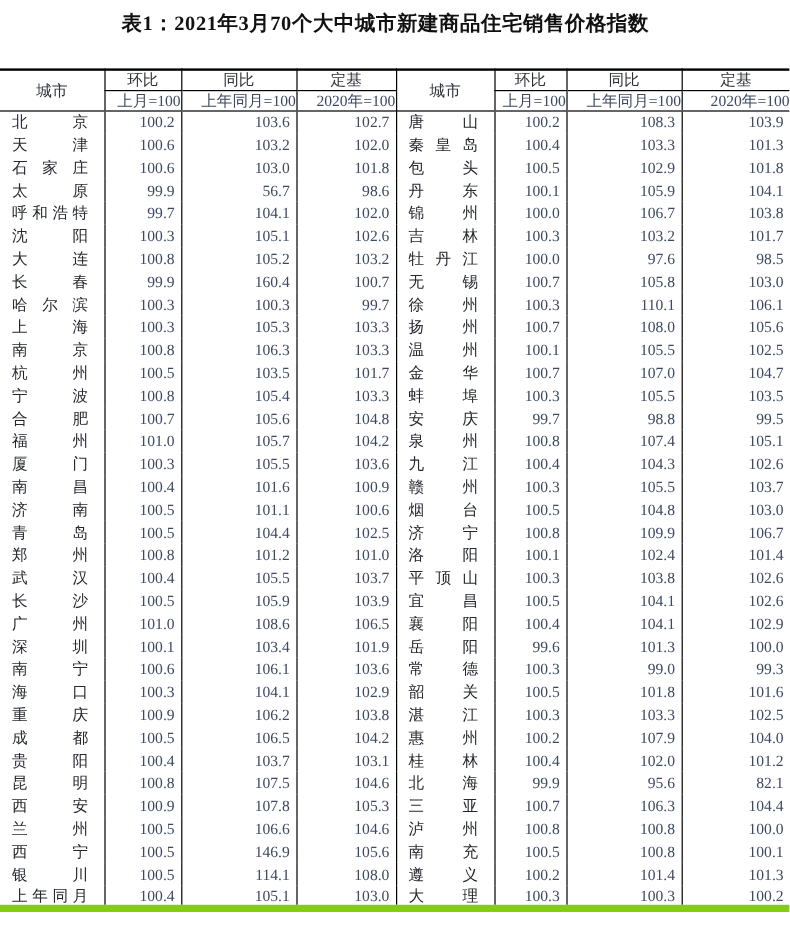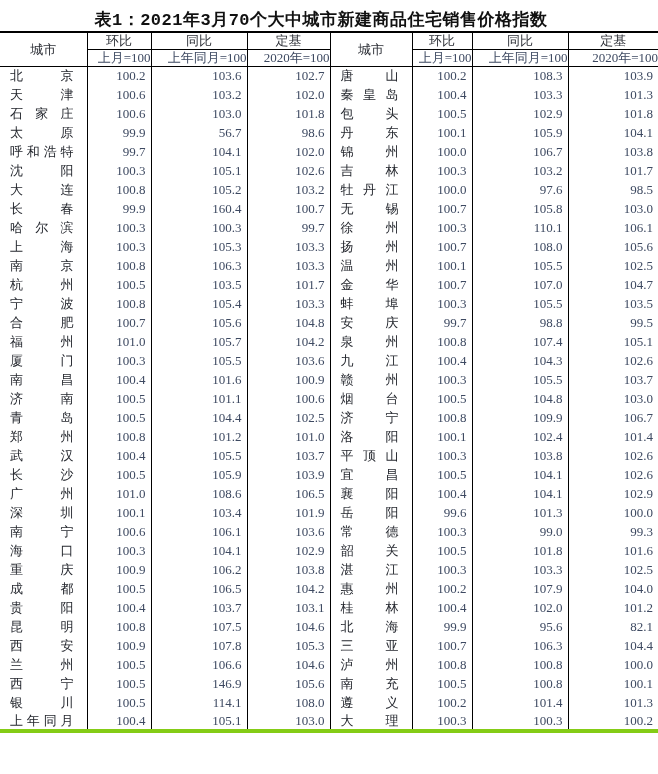--- a/index.html
+++ b/index.html
@@ -9,29 +9,30 @@
     font-family: "Liberation Serif", serif;
     overflow: hidden;
   }
   .page { width: 658px; }
   .title {
     margin: 8px 16px 0 0;
     text-align: center;
     font-size: 17px;
     font-weight: bold;
     color: #111111;
-    font-family: Liberation Mono, monospace;
+    font-family: Liberation Serif, serif;
     letter-spacing: 0.5px;
   }
   table.idx {
+    margin-top: 26px;
     width: 658px;
     border-collapse: collapse;
     table-layout: fixed;
     border-top: 2px solid #000;
-    border-bottom: 4px solid #84cc16;
+    border-bottom: 6px solid #84cc16;
   }
   col.c-city  { width: 87px; }
   col.c-mom   { width: 64px; }
   col.c-yoy   { width: 96px; }
   col.c-fix   { width: 83px; }
   col.c-city2 { width: 82px; }
   col.c-mom2  { width: 60px; }
   col.c-yoy2  { width: 96px; }
   col.c-fix2  { width: 90px; }
   th, td {

